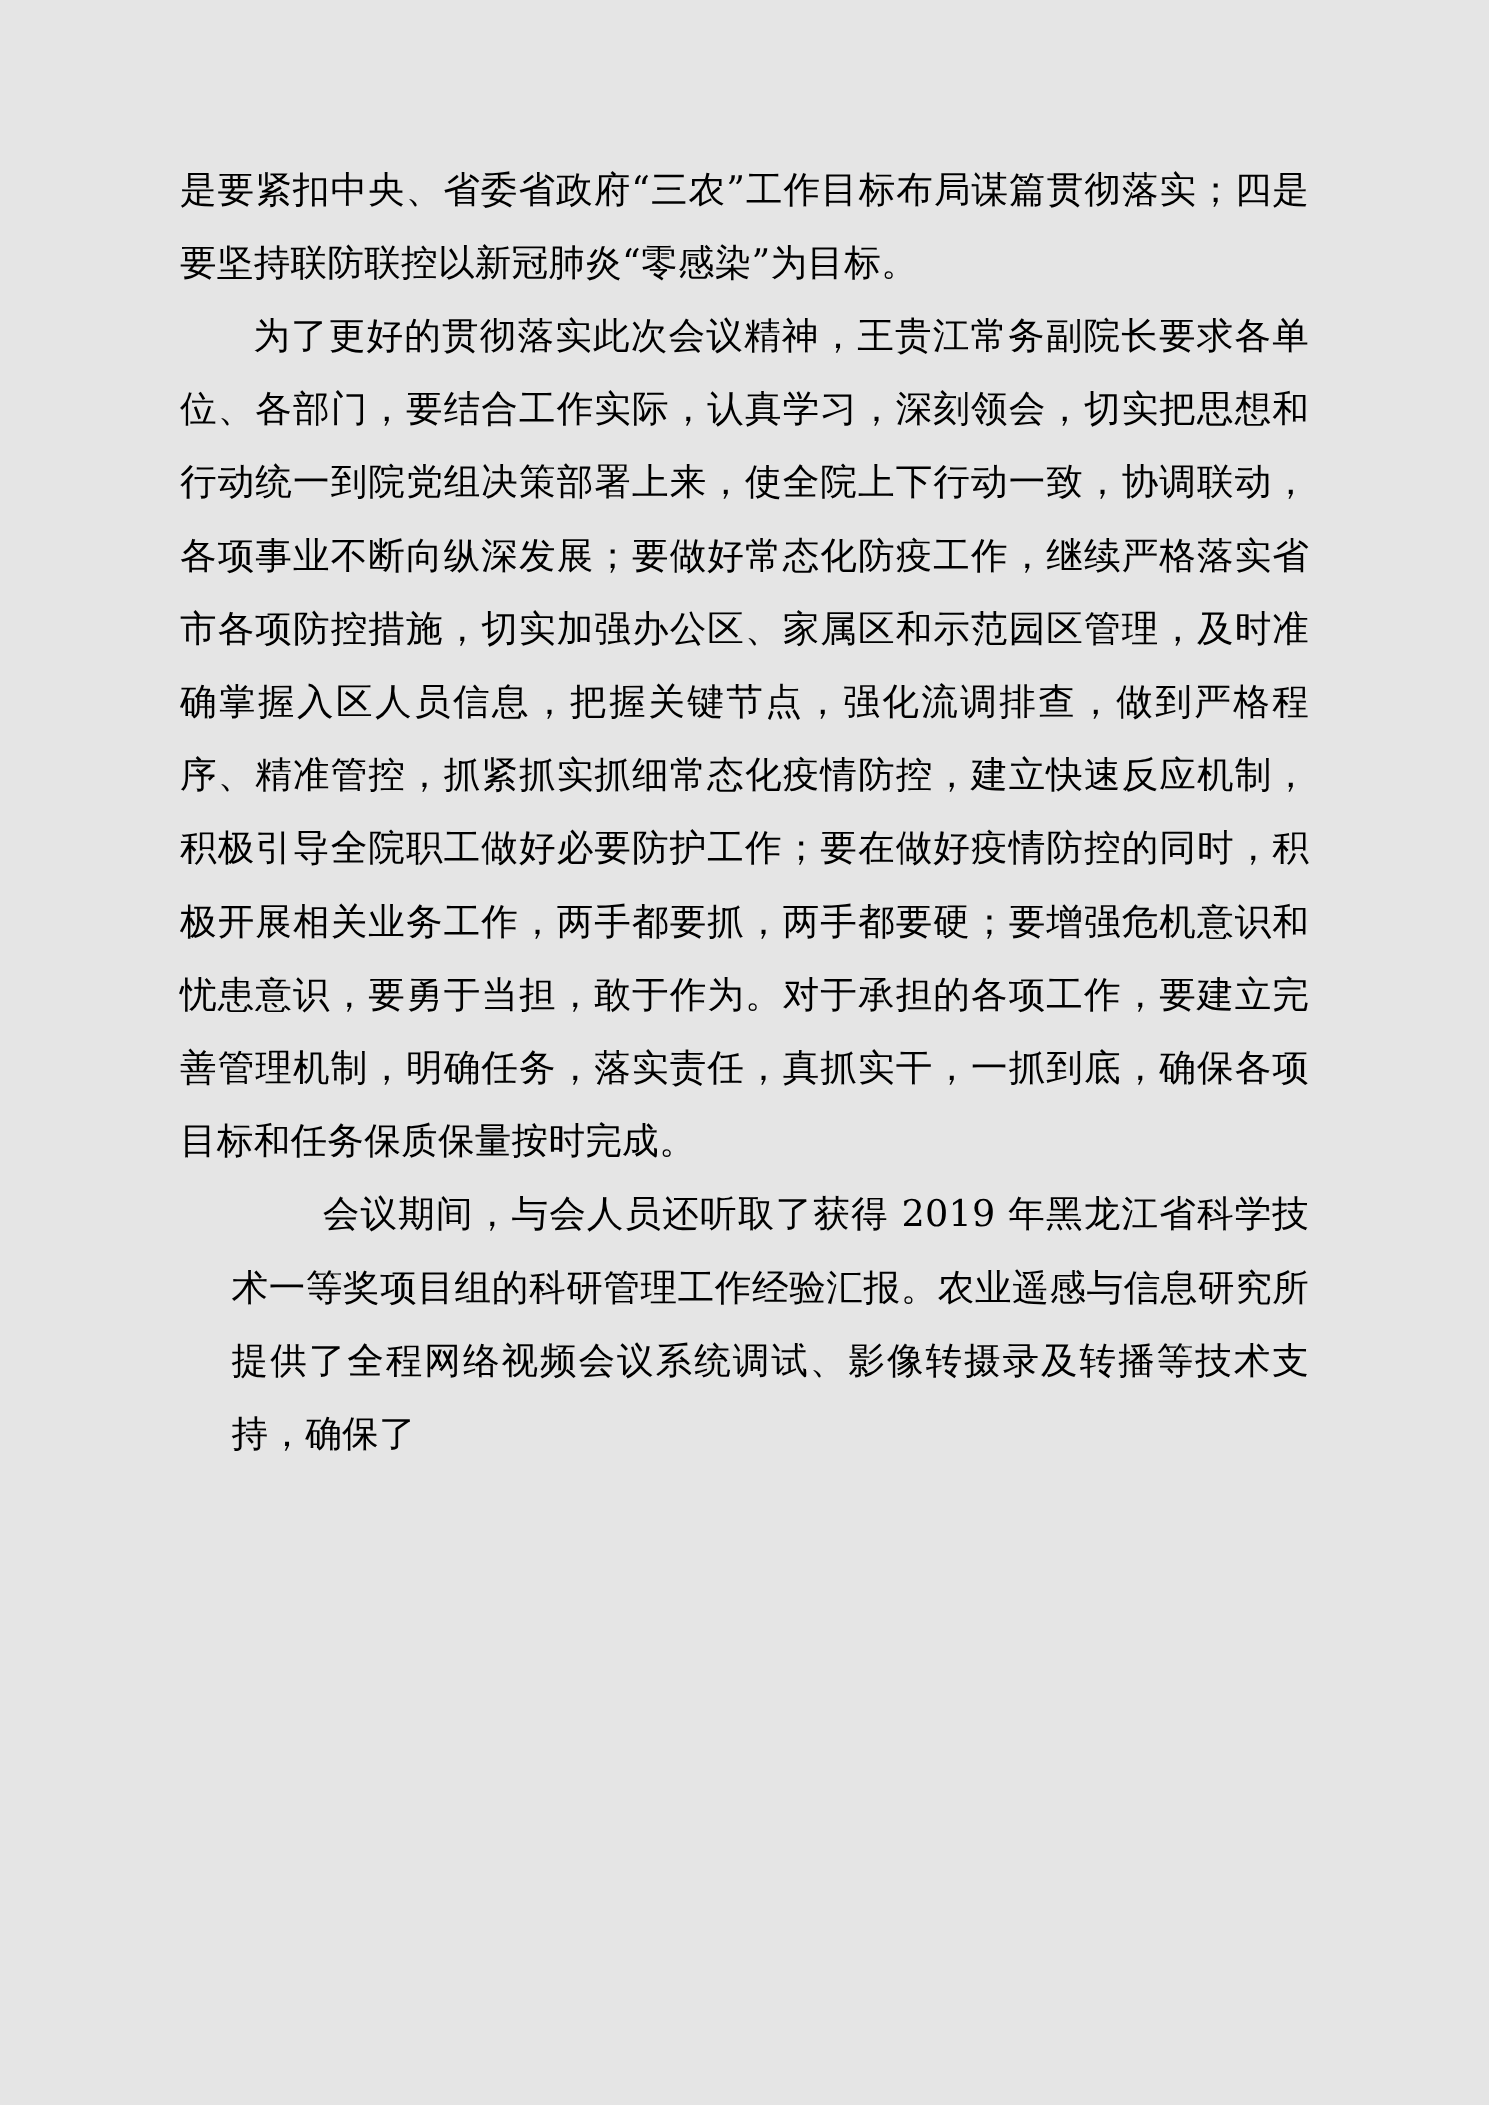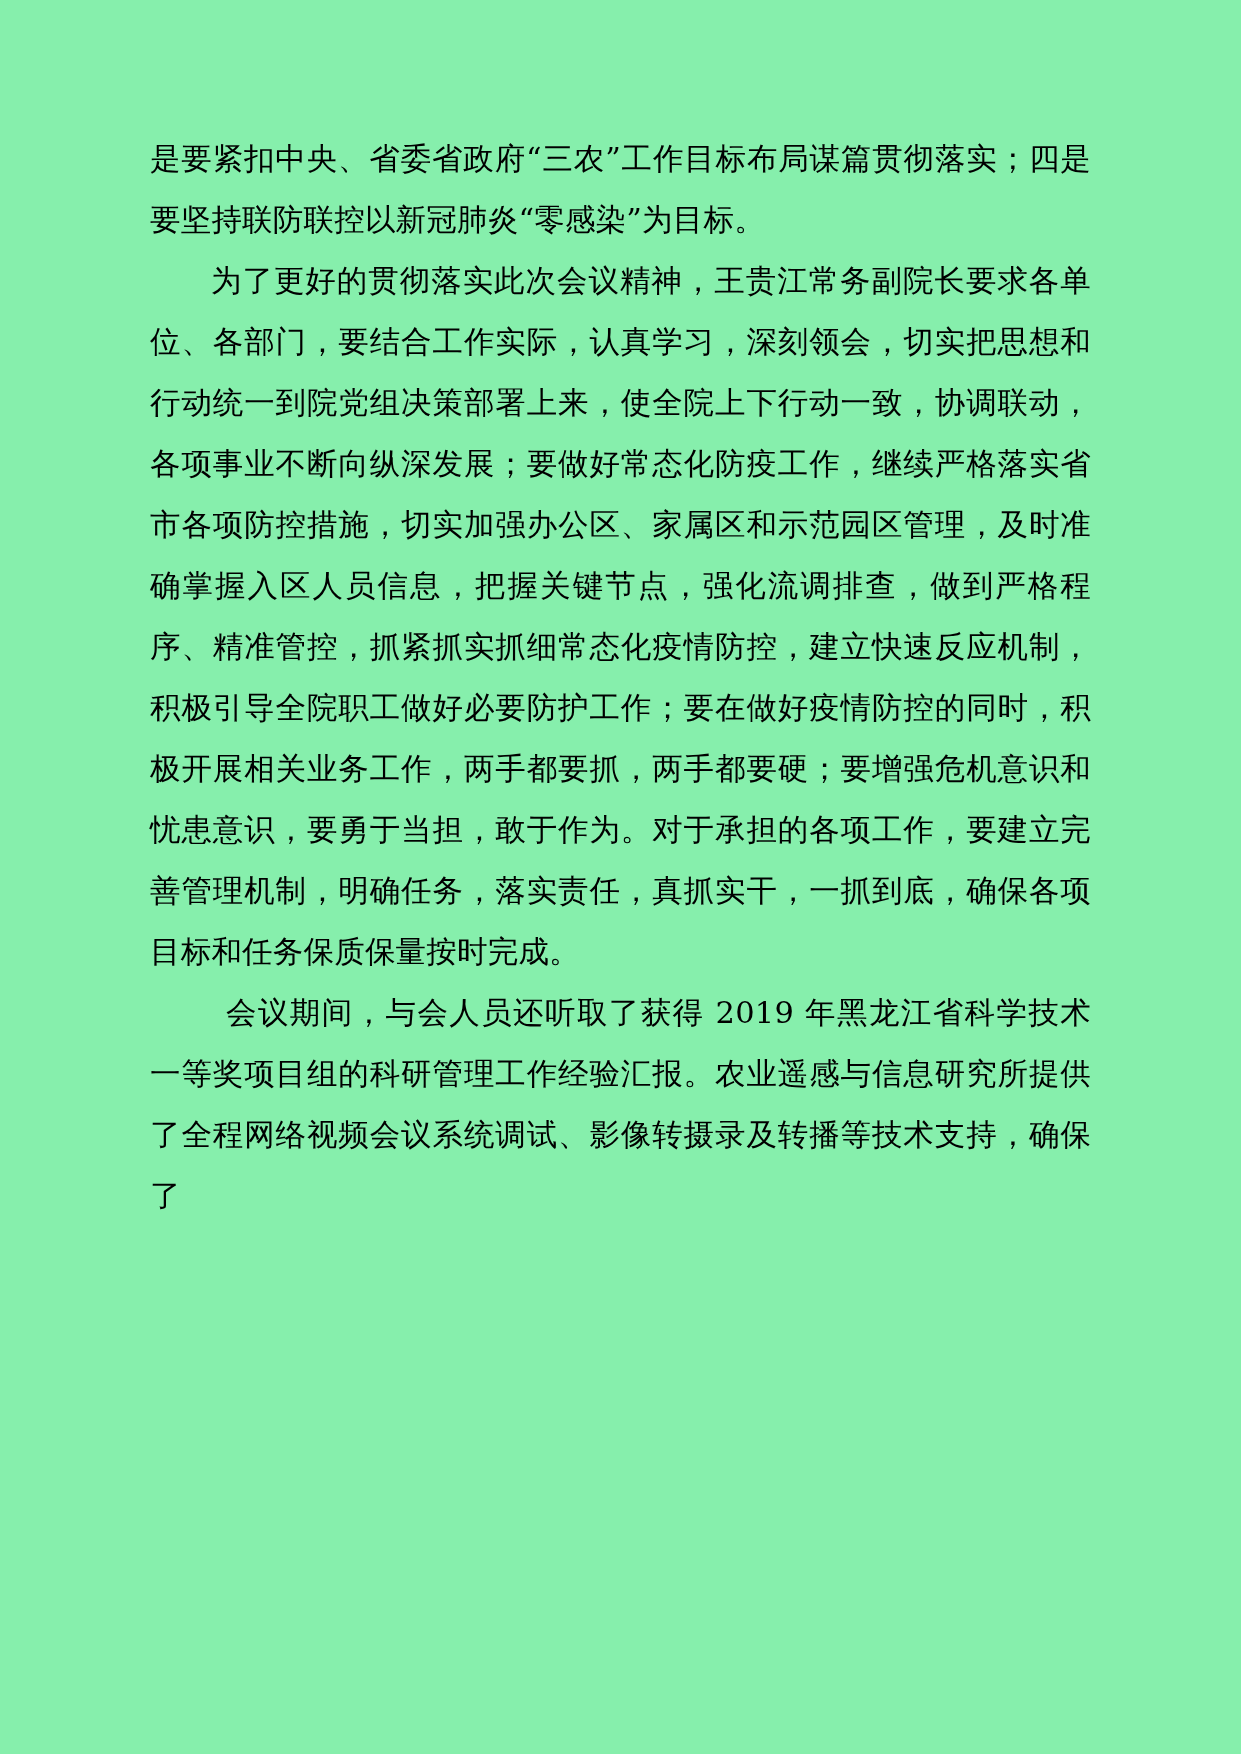--- a/index.html
+++ b/index.html
@@ -11,21 +11,21 @@
     width: 1241px;
     height: 1754px;
     font-family: "DejaVu Serif", "Liberation Serif", serif;
     color: #000000;
     overflow: hidden;
   }
   .page {
     position: relative;
     width: 1241px;
     height: 1754px;
-    background: #86efac;
+    background: #e5e5e5;
     box-sizing: border-box;
     padding: 128px 150px 60px 150px;
   }
   .doc-body {
     font-size: 30.5px;
     line-height: 61px;
     text-align: justify;
     text-justify: inter-ideograph;
     letter-spacing: 0.2px;
   }
@@ -34,20 +34,21 @@
     text-indent: 0;
   }
   .para + .para {
     margin-top: 0;
   }
   .indent-2 {
     text-indent: 61px;
   }
   .indent-2-5 {
     text-indent: 76px;
+    margin-left: 43px;
   }
 </style>
 </head>
 <body>
 
 <div class="page">
   <div class="doc-body">
     <p class="para">是要紧扣中央、省委省政府“三农”工作目标布局谋篇贯彻落实；四是要坚持联防联控以新冠肺炎“零感染”为目标。</p>
     <p class="para indent-2">为了更好的贯彻落实此次会议精神，王贵江常务副院长要求各单位、各部门，要结合工作实际，认真学习，深刻领会，切实把思想和行动统一到院党组决策部署上来，使全院上下行动一致，协调联动，各项事业不断向纵深发展；要做好常态化防疫工作，继续严格落实省市各项防控措施，切实加强办公区、家属区和示范园区管理，及时准确掌握入区人员信息，把握关键节点，强化流调排查，做到严格程序、精准管控，抓紧抓实抓细常态化疫情防控，建立快速反应机制，积极引导全院职工做好必要防护工作；要在做好疫情防控的同时，积极开展相关业务工作，两手都要抓，两手都要硬；要增强危机意识和忧患意识，要勇于当担，敢于作为。对于承担的各项工作，要建立完善管理机制，明确任务，落实责任，真抓实干，一抓到底，确保各项目标和任务保质保量按时完成。</p>
     <p class="para indent-2-5">会议期间，与会人员还听取了获得 2019 年黑龙江省科学技术一等奖项目组的科研管理工作经验汇报。农业遥感与信息研究所提供了全程网络视频会议系统调试、影像转摄录及转播等技术支持，确保了</p>

